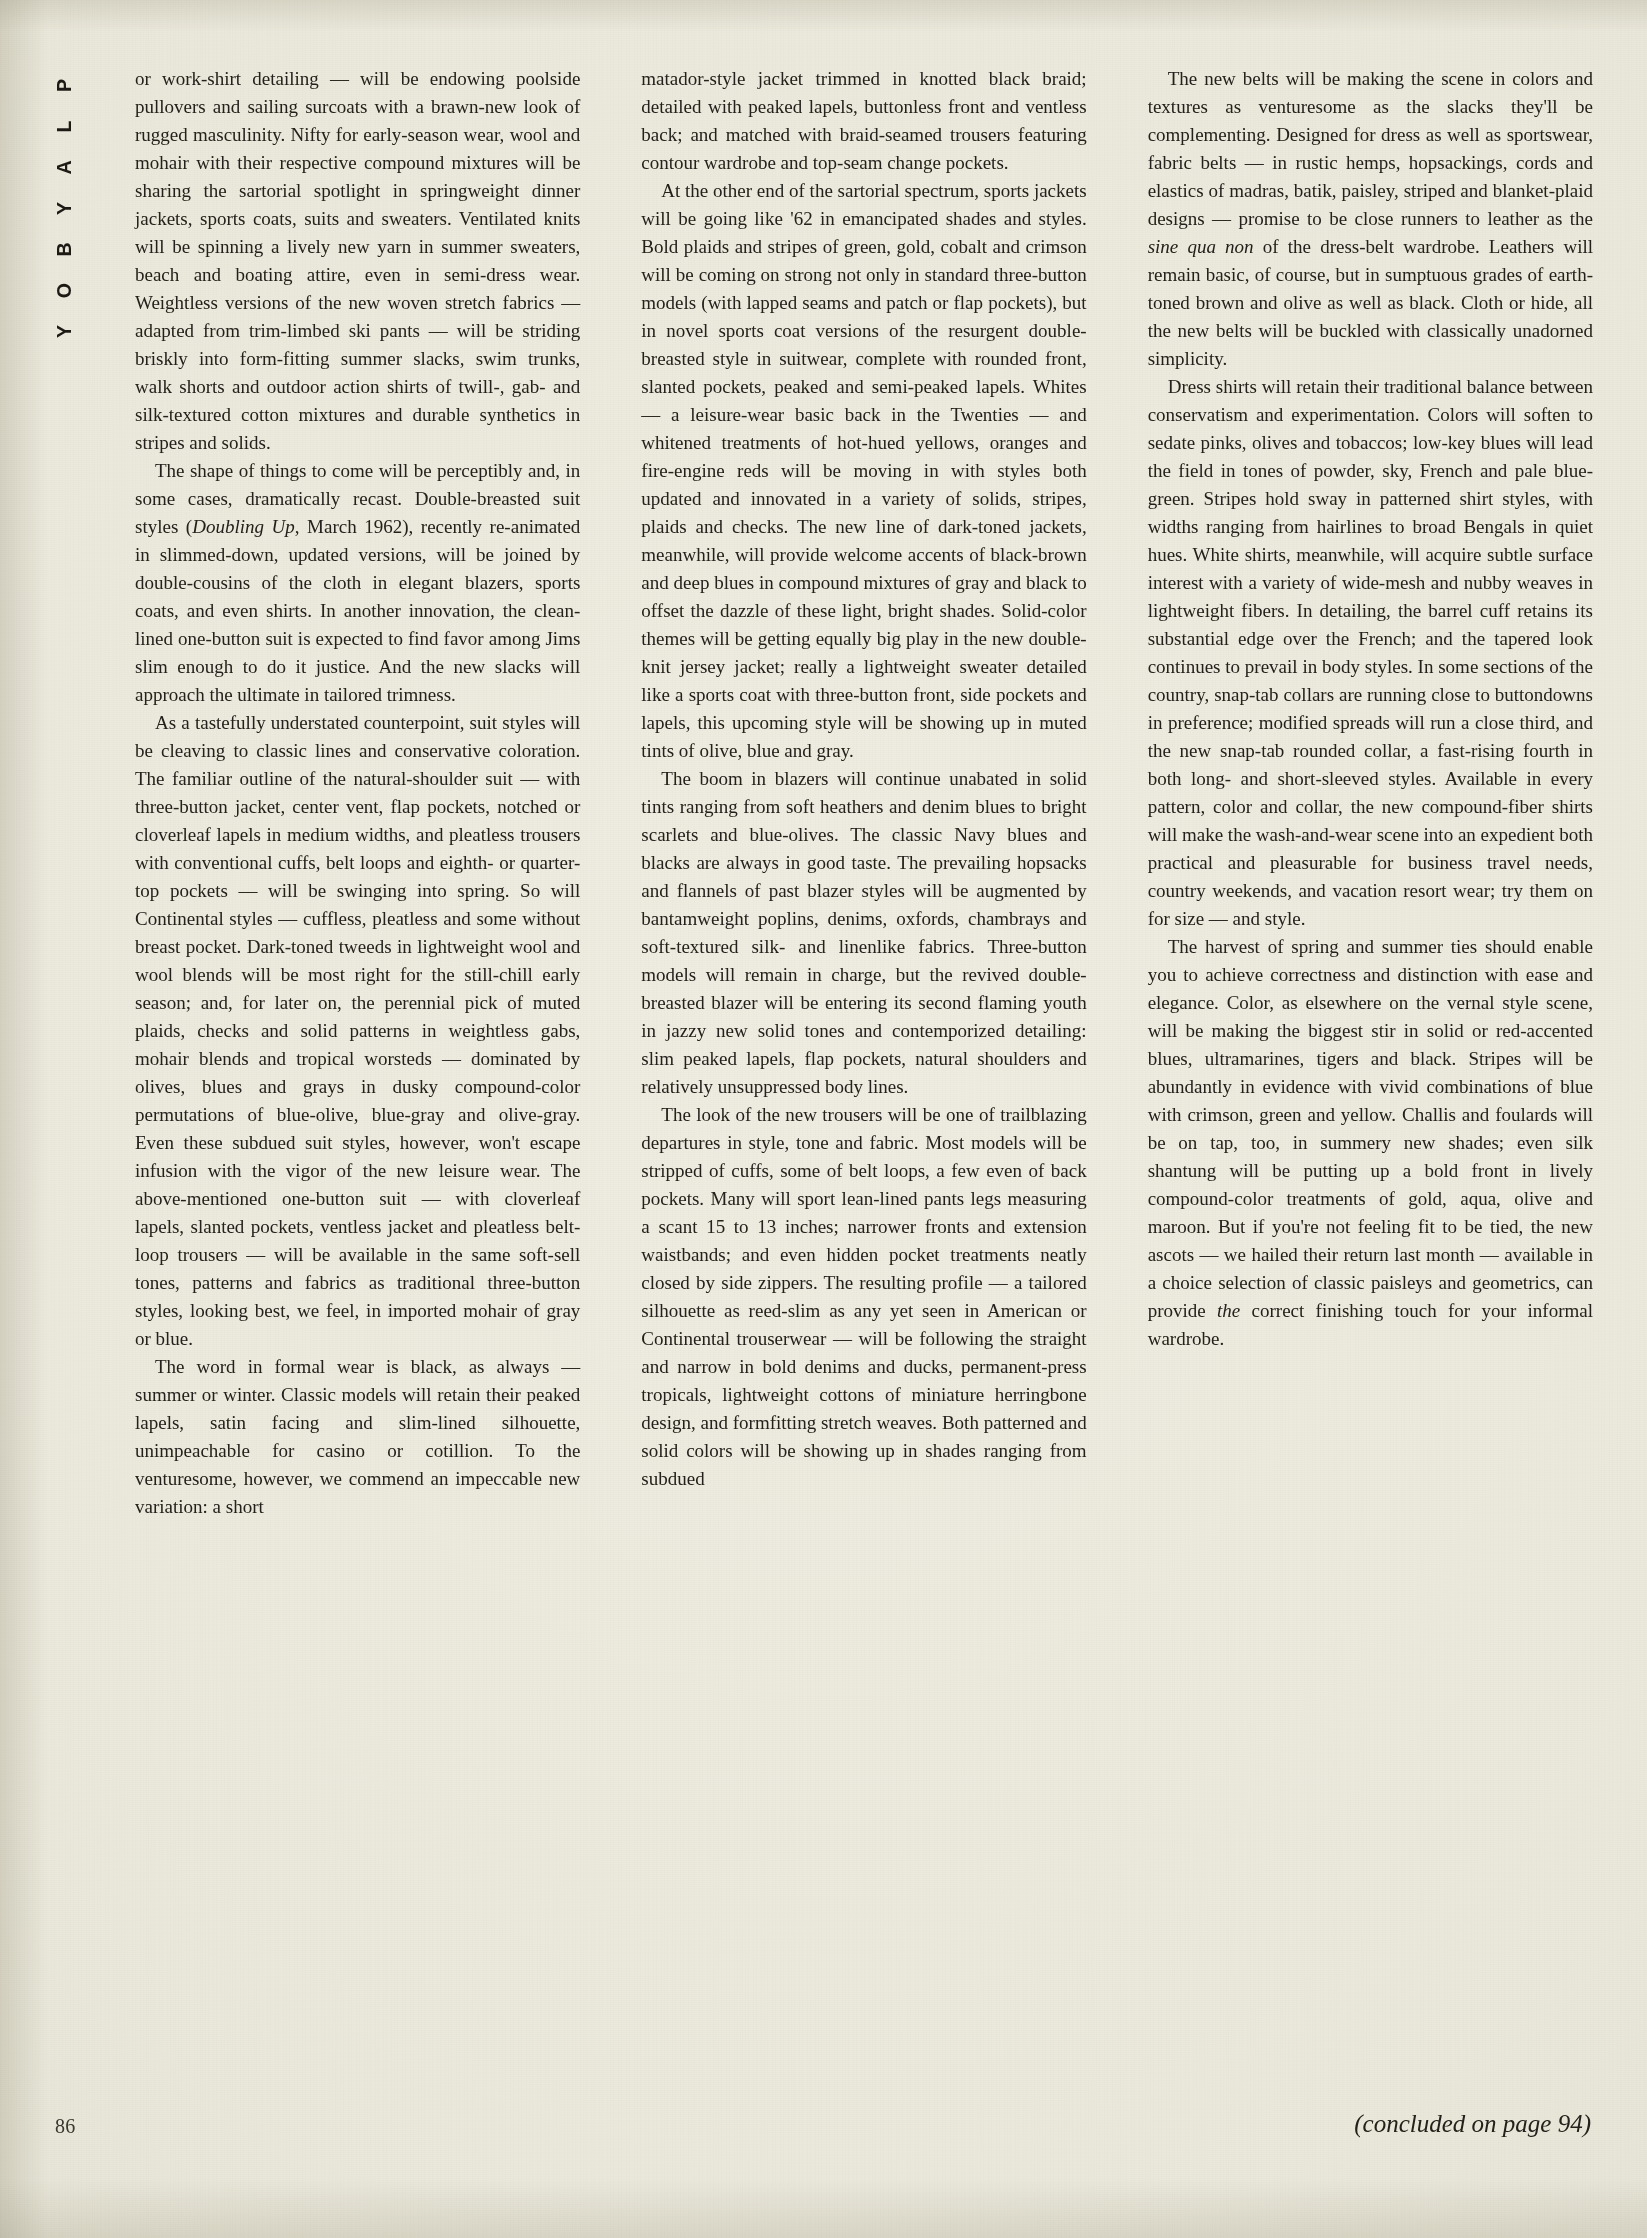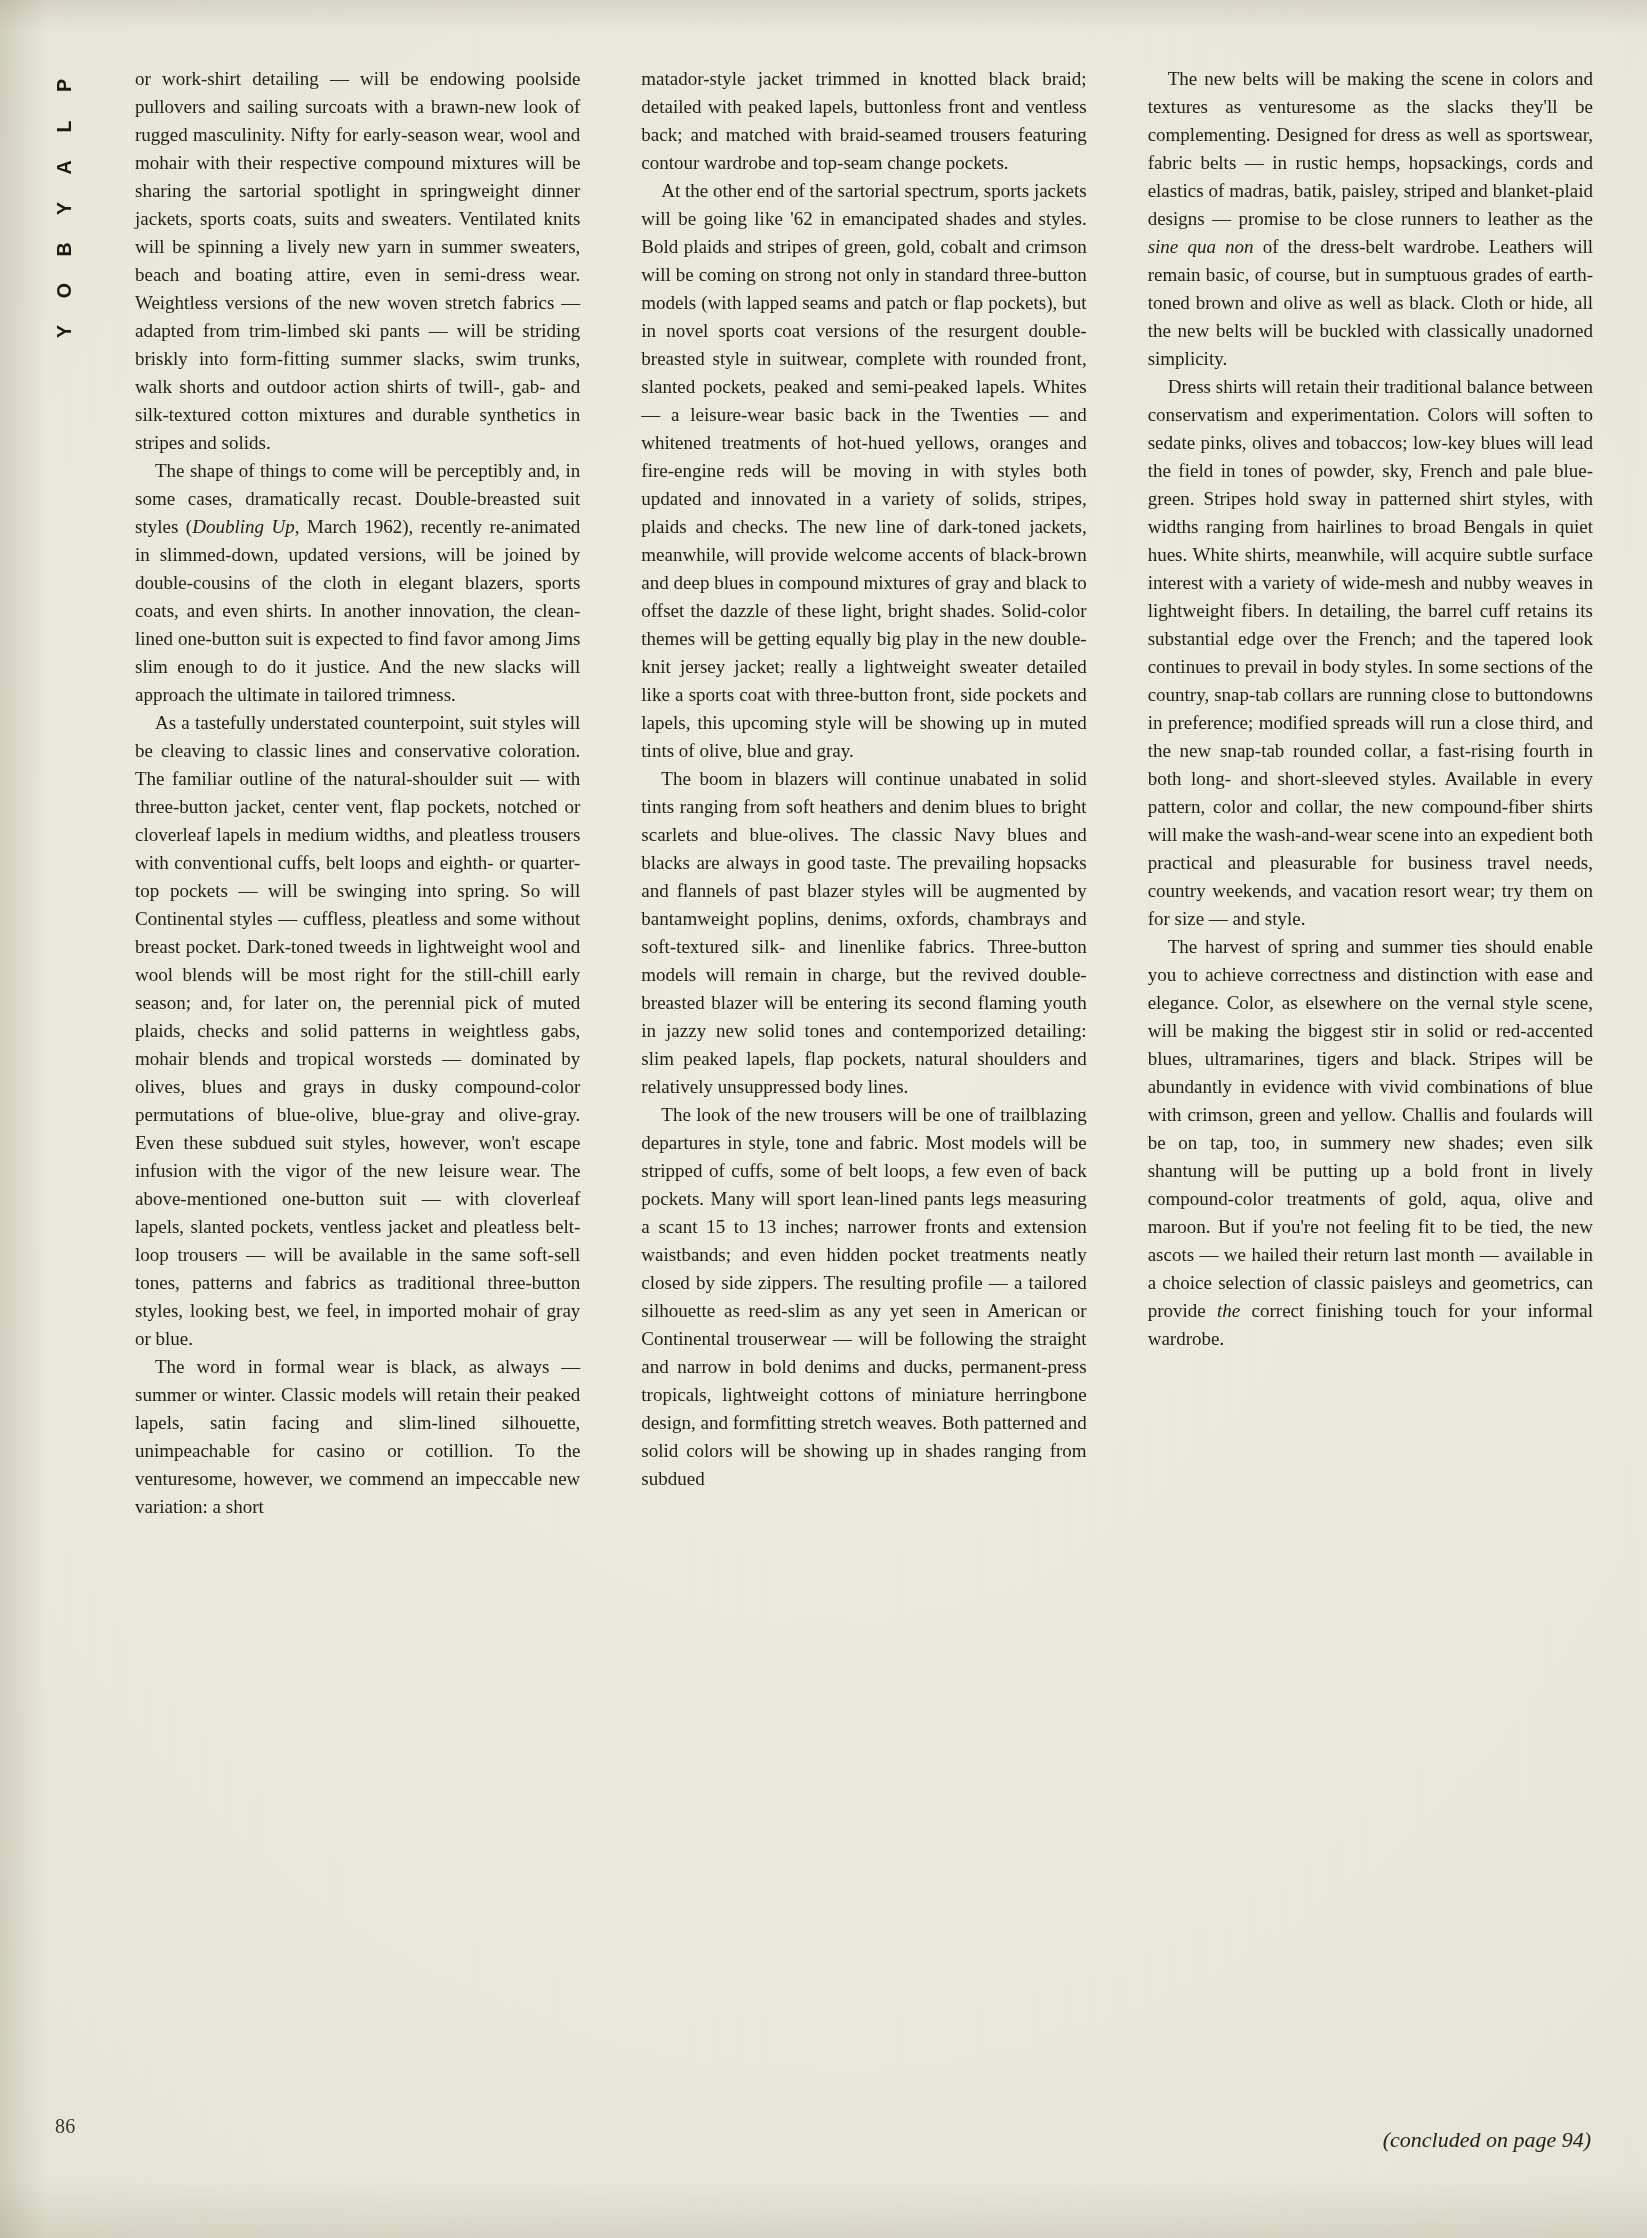--- a/index.html
+++ b/index.html
@@ -106,22 +106,22 @@
     left: 55px;
     bottom: 101px;
     font-size: 20px;
     color: #3a3630;
     font-family: "Liberation Serif", "DejaVu Serif", serif;
     letter-spacing: 0.3px;
   }
   .concluded {
     position: absolute;
     right: 57px;
-    bottom: 86px;
-    font-size: 22px;
+    bottom: 101px;
+    font-size: 25px;
     font-style: italic;
     color: #24211c;
   }
 </style>
 </head>
 <body>
 
 <div class="page">
   <div class="paper-grain"></div>
   <div class="edge-shade-top"></div>

